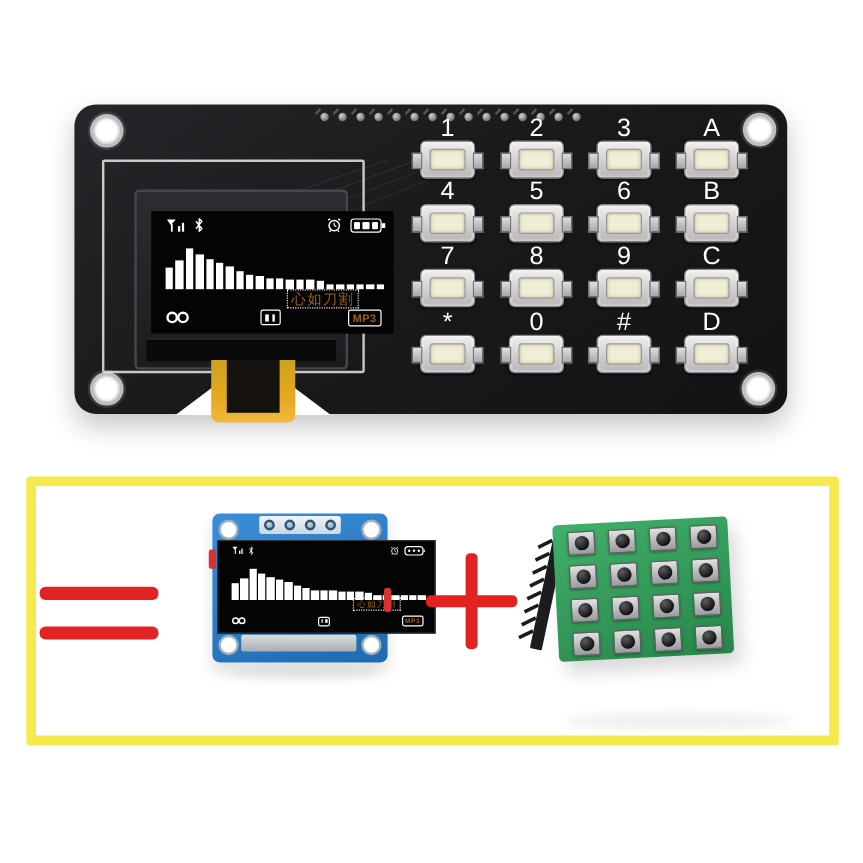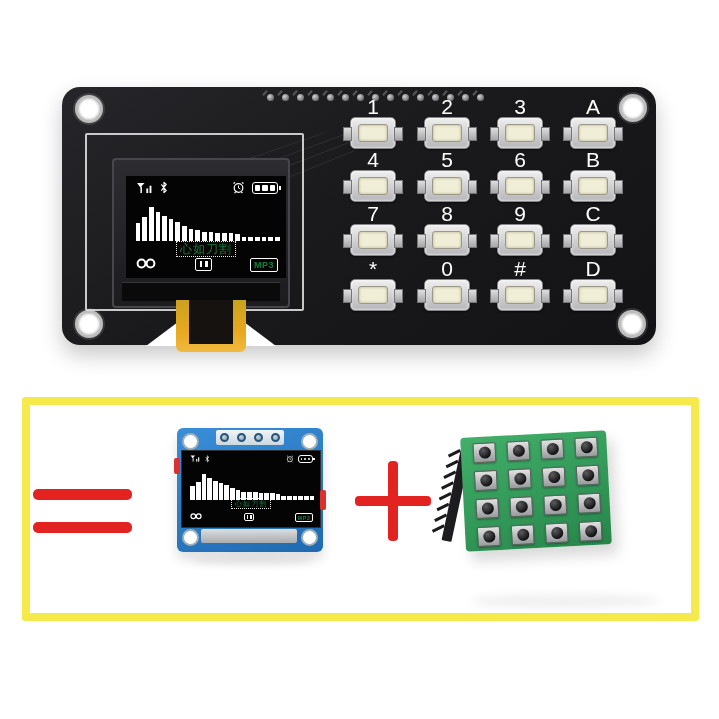--- a/index.html
+++ b/index.html
@@ -32,39 +32,39 @@
     background:#0a0a0b;border-top:1px solid #36363a;}
 
   .notch{position:absolute;bottom:-1px;width:32px;height:24px;background:#fff;}
   .notch-l{left:84px;clip-path:polygon(0 100%,100% 0,100% 100%);}
   .notch-r{left:182px;clip-path:polygon(0 0,100% 100%,0 100%);}
   .flex-cable{position:absolute;left:114px;top:213px;width:70px;height:52px;
     background:linear-gradient(180deg,#caa21e,#e8a81f 60%,#f0b93f);border-radius:0 0 6px 6px;}
   .flex-inner{position:absolute;left:13px;top:0;width:44px;height:44px;background:#151210;}
 
   
-  .oled-screen{position:absolute;background:#040404;color:#15803d;overflow:hidden;}
+  .oled-screen{position:absolute;background:#040404;color:#a16207;overflow:hidden;padding-left:42px;}
   .s-large{--s:1;left:12px;top:16px;width:160px;height:102px;}
   .status-row{position:absolute;top:5%;left:6%;right:5%;display:flex;justify-content:space-between;align-items:flex-start;}
   .st-left,.st-right{display:inline-flex;align-items:flex-end;gap:calc(7px*var(--s));}
   .ic-signal{width:calc(17px*var(--s));height:calc(12px*var(--s));}
   .ic-bt{width:calc(8px*var(--s));height:calc(13px*var(--s));}
   .ic-alarm{width:calc(13px*var(--s));height:calc(13px*var(--s));}
   .ic-batt{width:calc(26px*var(--s));height:calc(12px*var(--s));border:calc(1.5px*var(--s)) solid #fff;
     border-radius:3px;display:inline-flex;gap:2px;padding:2px;box-sizing:border-box;position:relative;}
   .ic-batt i{flex:1;background:#fff;border-radius:1px;}
   .ic-batt::after{content:'';position:absolute;right:calc(-4px*var(--s));top:30%;
     width:calc(2.5px*var(--s));height:40%;background:#fff;}
   .spectrum{position:absolute;left:6%;right:4%;top:26%;height:38%;display:flex;align-items:flex-end;gap:2px;}
   .s-small .spectrum{gap:1px;}
   .spectrum i{flex:1;background:#fff;min-height:2px;}
   .title-row{position:absolute;top:65%;width:100%;text-align:center;
     font-size:calc(12px*var(--s));line-height:1.2;}
   .song-title{border:1px dotted rgba(255,255,255,.9);padding:0 3px;letter-spacing:1px;}
-  .bottom-row{position:absolute;left:6%;right:5%;bottom:6%;display:flex;justify-content:space-between;align-items:flex-start;}
+  .bottom-row{position:absolute;left:6%;right:5%;bottom:6%;display:flex;justify-content:space-between;align-items:center;}
   .ic-qq{width:calc(22px*var(--s));height:calc(11px*var(--s));}
   .ic-pause{width:calc(17px*var(--s));height:calc(13px*var(--s));border:calc(1.5px*var(--s)) solid #fff;
     border-radius:2px;display:inline-flex;justify-content:center;align-items:center;gap:calc(3px*var(--s));box-sizing:border-box;}
   .ic-pause i{width:calc(2.5px*var(--s));height:58%;background:#fff;}
   .mp3-badge{border:calc(1.5px*var(--s)) solid #fff;border-radius:2px;font-weight:bold;
     font-size:calc(9px*var(--s));padding:calc(1px*var(--s)) calc(3px*var(--s));line-height:1.15;letter-spacing:.5px;}
 
   
   .keypad{position:absolute;left:0;top:0;width:100%;height:100%;}
   .key-cell{position:absolute;width:54px;text-align:center;}

